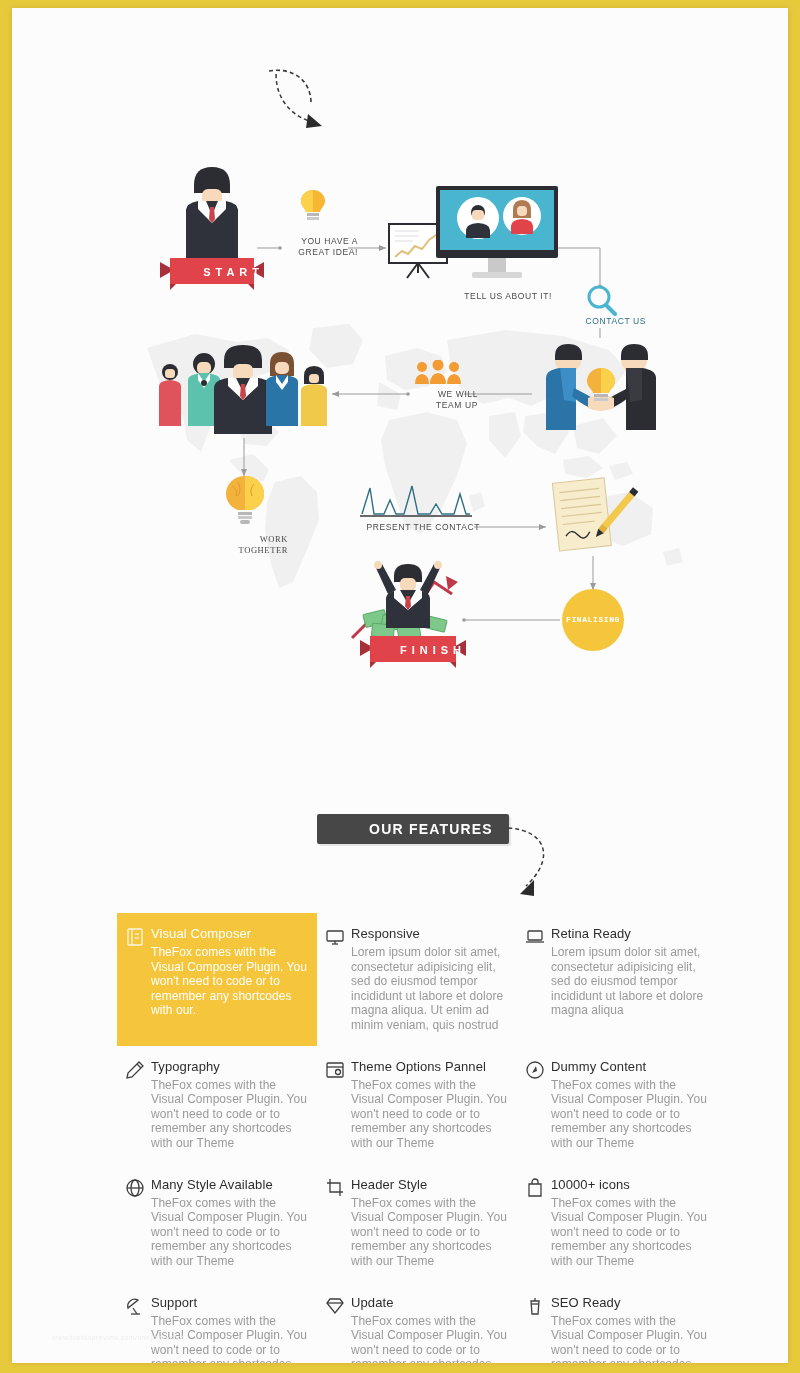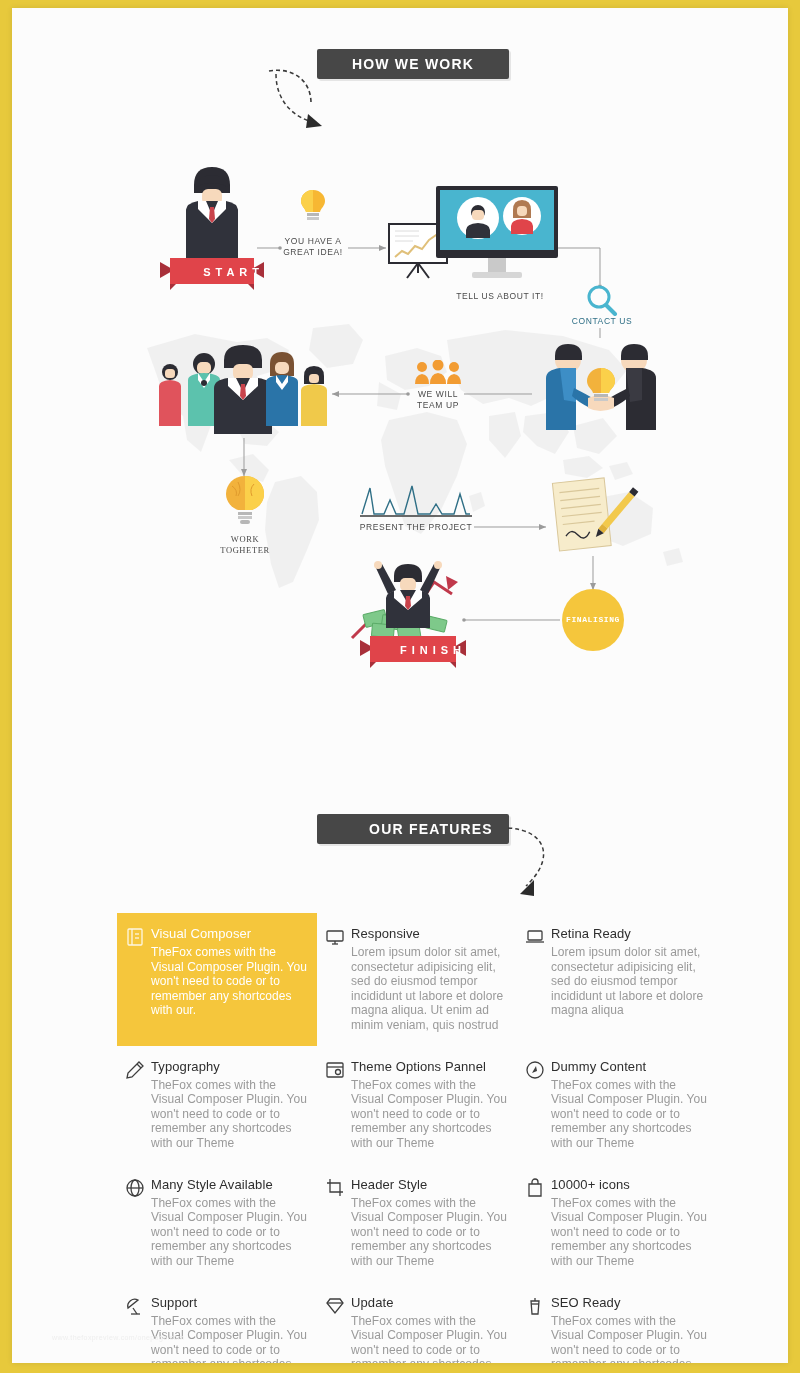--- a/index.html
+++ b/index.html
@@ -43,21 +43,21 @@
     opacity: .30;
   }
 
   
   #info { position: absolute; left: 0; top: 0; width: 800px; height: 720px; }
   .lbl {
     position: absolute;
     font-size: 8.5px;
     color: #4a4a4a;
     letter-spacing: .6px;
-    text-align: center;
+    text-align: right;
     line-height: 11px;
     font-family: "Liberation Sans", sans-serif;
   }
   .lbl.blue { color: #2f6f86; }
 
   .ribbon-text {
     position: absolute;
     color: #fff; font-weight: bold; font-size: 11px; letter-spacing: 5px;
     text-align: right; width: 100%;
   }
@@ -139,21 +139,20 @@
       <path d="M446 140 L472 136 L486 148 L470 158 L448 154 Z"></path>
       <path d="M492 146 L510 142 L516 154 L498 160 Z"></path>
 
       <path d="M470 180 L512 172 L536 188 L534 214 L506 226 L480 216 L466 198 Z"></path>
       <path d="M546 232 L562 228 L566 242 L550 246 Z"></path>
 
       <path d="M512 66 L524 60 L530 74 L520 86 L512 78 Z"></path>
     </g>
   </svg>
 
-  <div class="pill" style="left:305px; top:41px; width:192px;">HOW WE WORK</div>
 
   <svg class="arrow-svg" style="left:255px; top:55px;" width="60" height="75">
     <path d="M2 8 C24 4 44 16 44 40" stroke="#3a3a3a" stroke-width="1.6" fill="none" stroke-dasharray="4 3"></path>
   </svg>
 
   <svg class="arrow-svg" style="left:258px; top:62px;" width="70" height="70">
     <path d="M6 4 C6 30 22 46 42 52" stroke="#3a3a3a" stroke-width="1.5" fill="none" stroke-dasharray="4 3"></path>
     <path d="M38 44 L52 56 L36 58 Z" fill="#2b2b2b"></path>
   </svg>
 
@@ -351,21 +350,21 @@
       <path d="M71 24 C62 24 57 31 57 37 C57 43 62 45 63 49 L79 49 C80 45 85 43 85 37 C85 31 80 24 71 24 Z" fill="#f2b23c"></path>
       <path d="M71 24 C80 24 85 31 85 37 C85 43 80 45 79 49 L71 49 Z" fill="#fbd04a"></path>
       <rect x="64" y="50" width="14" height="3" fill="#b7b7b7"></rect>
       <rect x="64" y="54" width="14" height="3" fill="#c9c9c9"></rect>
     </svg>
 
     <svg style="position:absolute;left:348px;top:472px;" width="112" height="42">
       <polyline points="2,34 10,8 14,34 24,34 30,20 36,34 44,34 52,6 58,34 70,34 76,24 82,34 94,34 100,14 106,34 110,34" fill="none" stroke="#2f6f86" stroke-width="1.4"></polyline>
       <line x1="0" y1="36" x2="112" y2="36" stroke="#3a3a3a" stroke-width="1.4"></line>
     </svg>
-    <div class="lbl" style="left:340px; top:514px; width:128px;">PRESENT THE PROJECT</div>
+    <div class="lbl" style="left:340px; top:514px; width:128px;">PRESENT THE CONTACT</div>
 
     <svg style="position:absolute;left:534px;top:468px;" width="98" height="80">
       <g transform="rotate(-6 40 40)">
         <rect x="10" y="4" width="52" height="68" fill="#f7eccb" stroke="#d9c79a" stroke-width="1"></rect>
         <g stroke="#d9c79a" stroke-width="1.2">
           <line x1="16" y1="14" x2="56" y2="14"></line>
               <line x1="16" y1="22" x2="56" y2="22"></line>
           <line x1="16" y1="30" x2="56" y2="30"></line>
               <line x1="16" y1="38" x2="56" y2="38"></line>
           <line x1="16" y1="46" x2="48" y2="46"></line>

